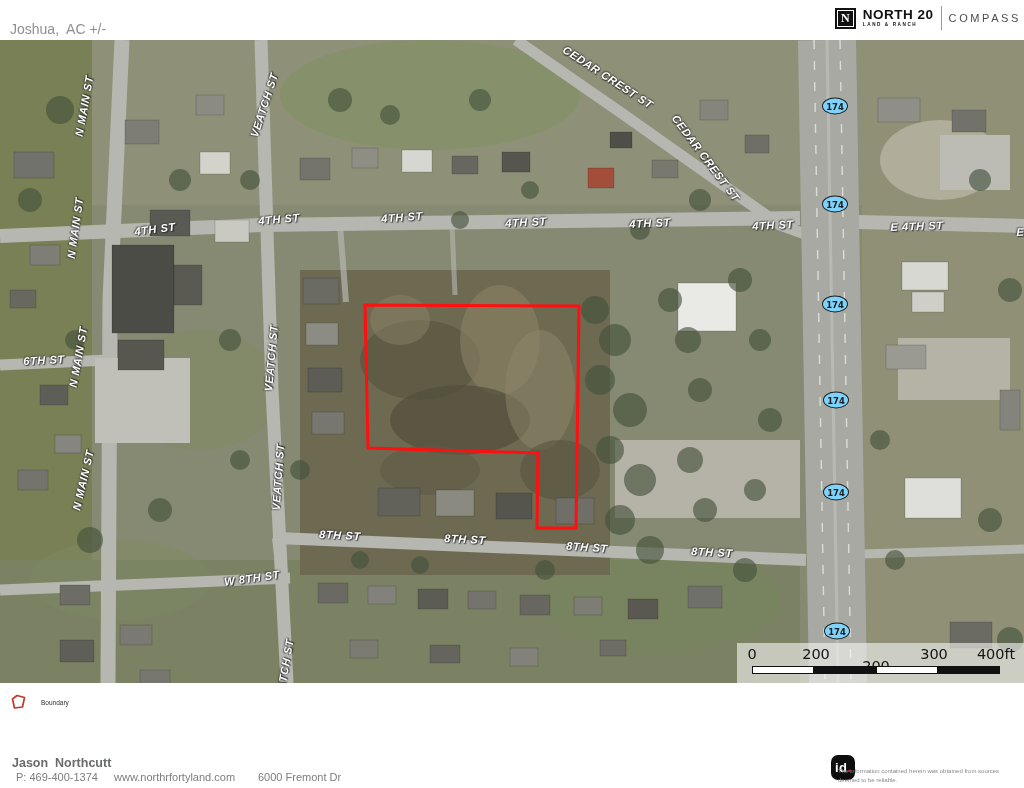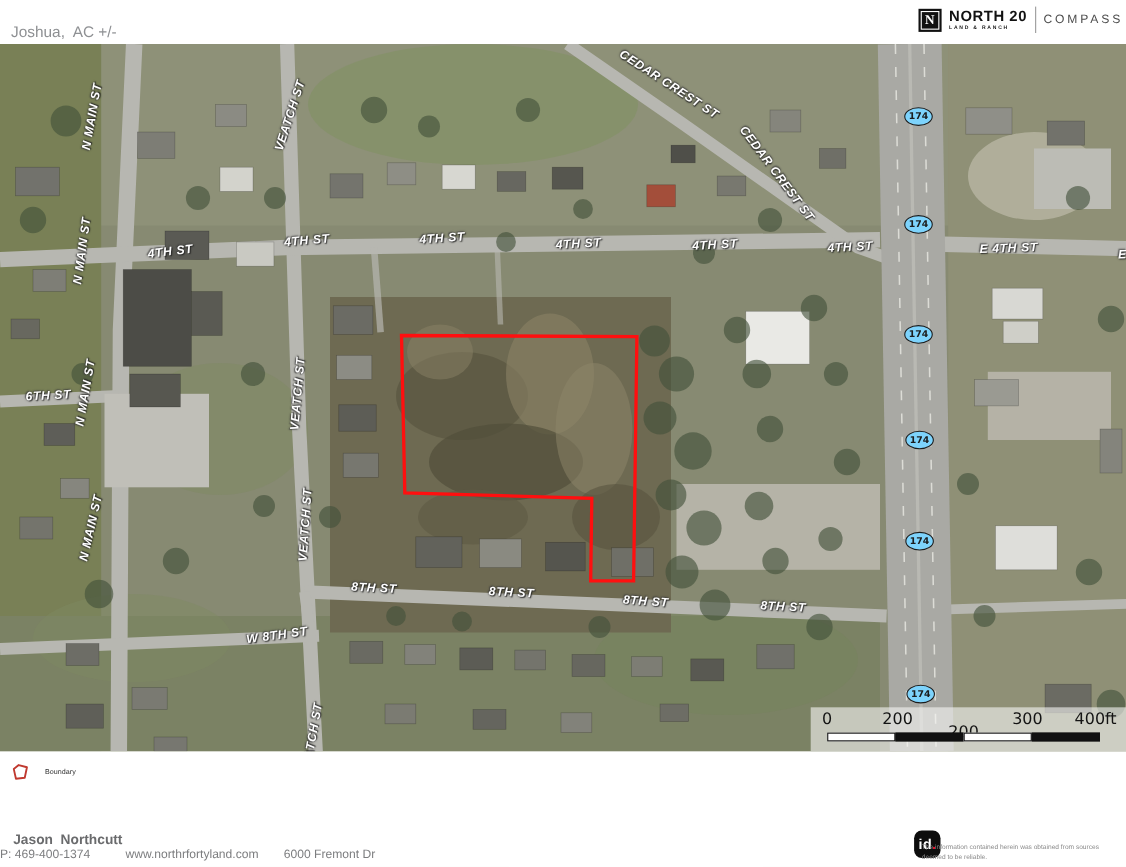--- a/index.html
+++ b/index.html
@@ -29,21 +29,21 @@
   
   .scalebar{position:absolute;left:737px;top:603px;width:287px;height:40px;background:rgba(244,244,242,.62);}
   .scalebar .tick{position:absolute;top:3px;transform:translateX(-50%);font-size:14.5px;color:#141414;
     font-family:"DejaVu Sans",sans-serif;}
   .scalebar .seg{position:absolute;top:23px;height:8px;width:62px;box-sizing:border-box;}
   
   .legend{position:absolute;left:10px;top:694px;display:flex;align-items:center;gap:14px;}
   .legend-label{font-size:6.5px;color:#2e2e2e;}
   
   .agent-name{position:absolute;left:12px;top:756px;font-size:12.5px;font-weight:bold;color:#6a6b6d;white-space:pre;}
-  .agent-phone{position:absolute;left:0;top:771px;font-size:11px;color:#7c7d7f;}
+  .agent-phone{position:absolute;left:16px;top:771px;font-size:11px;color:#7c7d7f;}
   .site{position:absolute;left:114px;top:771px;font-size:11px;color:#7c7d7f;}
   .addr{position:absolute;left:258px;top:771px;font-size:11px;color:#7c7d7f;}
   .idlogo{position:absolute;left:804px;top:755px;width:24px;height:25px;background:#0d0d0d;border-radius:7px;
     display:flex;align-items:center;justify-content:center;margin-left:27px;}
   .idlogo .t{color:#fff;font-weight:bold;font-size:13px;letter-spacing:.3px;}
   .idlogo .dot{color:#e8112d;font-weight:bold;font-size:13px;}
   .disclaimer{position:absolute;left:838px;top:749px;width:184px;font-size:6px;line-height:1.5;color:#8a8a8a;white-space:pre-wrap;}
 </style>
 </head>
 <body>

